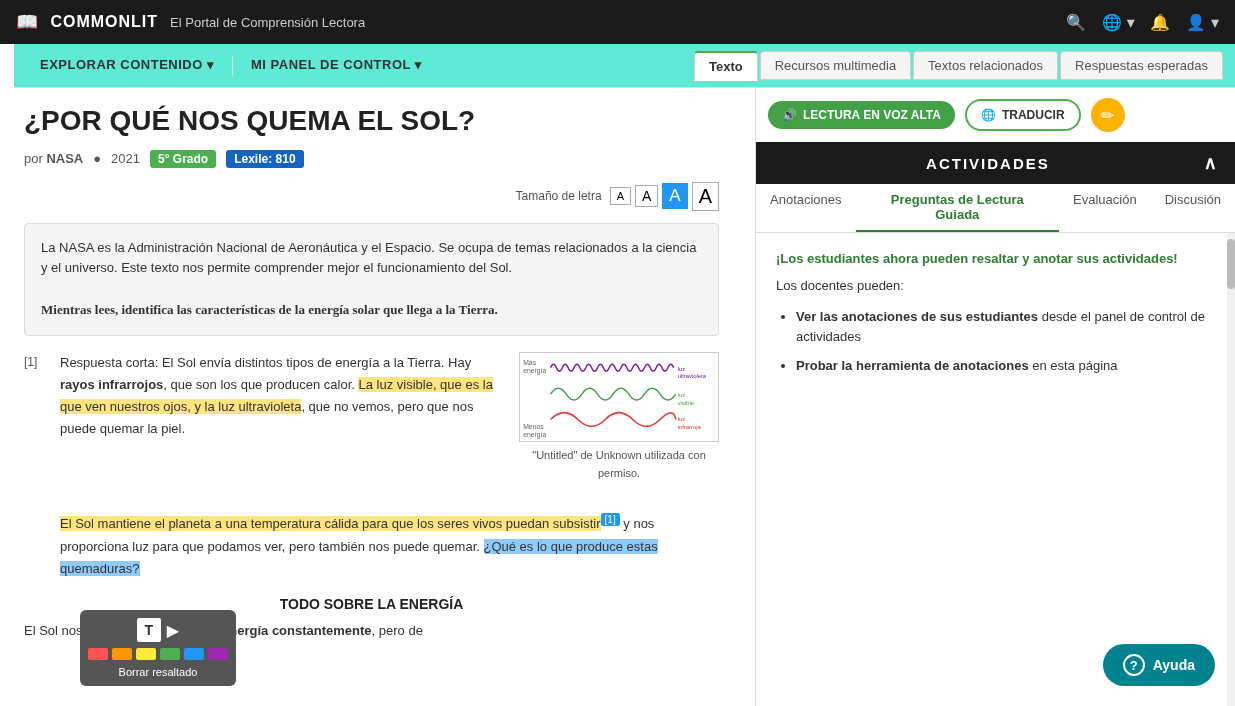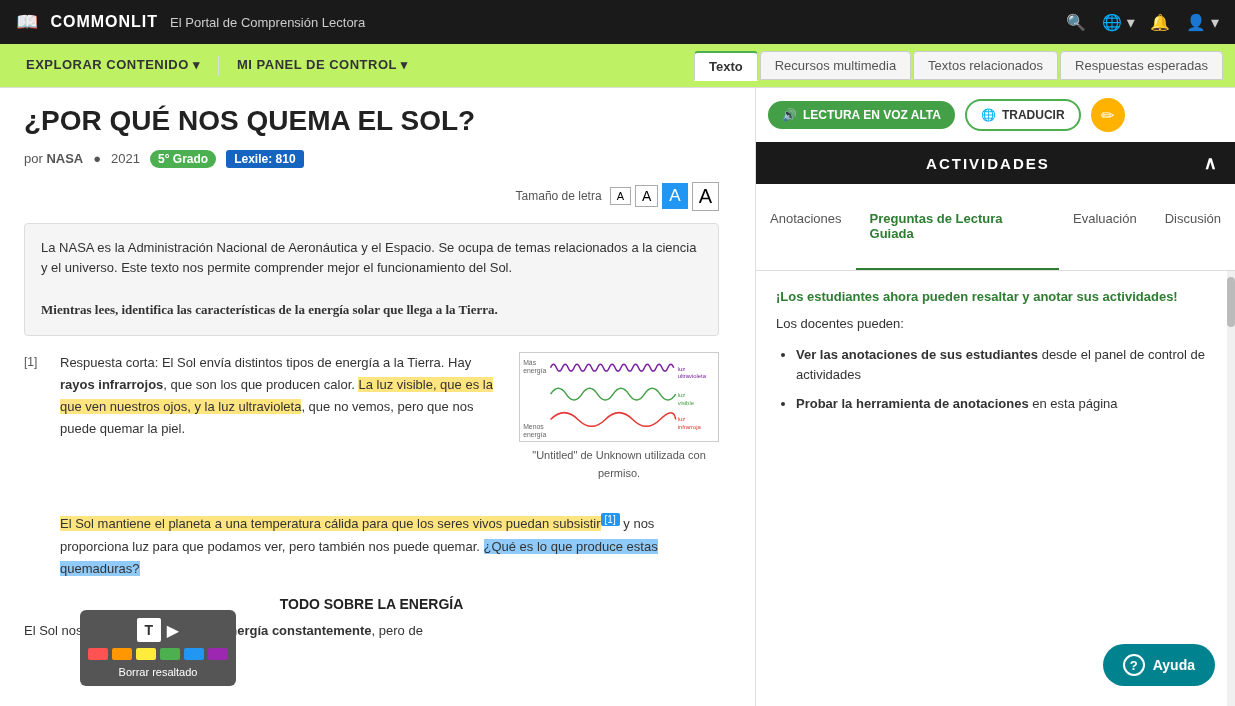--- a/index.html
+++ b/index.html
@@ -17,27 +17,28 @@
     }
     .top-nav-left { display: flex; align-items: center; gap: 12px; }
     .logo-icon { font-size: 18px; }
     .logo-text { font-weight: bold; font-size: 16px; letter-spacing: 1px; }
     .logo-subtitle { font-size: 13px; color: #ccc; }
     .top-nav-right { display: flex; align-items: center; gap: 16px; }
     .nav-icon { color: #ccc; font-size: 16px; cursor: pointer; }
 
     
     .second-nav {
-      background: #bef264;
+      background: #5eead4;
       border-bottom: 1px solid #ddd;
       height: 44px;
       display: flex;
       align-items: center;
       padding: 0 12px;
       gap: 0;
+      margin-left: 14px;
     }
     .second-nav-item {
       padding: 0 14px;
       height: 44px;
       display: flex;
       align-items: center;
       font-size: 13px;
       font-weight: bold;
       text-transform: uppercase;
       color: #333;
@@ -101,21 +102,21 @@
       margin-bottom: 14px;
       font-size: 13px;
     }
     .meta-author { color: #555; }
     .meta-dot { color: #555; }
     .meta-year { color: #555; }
     .badge-grade {
       background: #4CAF50;
       color: #fff;
       padding: 2px 8px;
-      border-radius: 9px;
+      border-radius: 3px;
       font-size: 12px;
       font-weight: bold;
     }
     .badge-lexile {
       background: #1565C0;
       color: #fff;
       padding: 2px 8px;
       border-radius: 3px;
       font-size: 12px;
       font-weight: bold;
@@ -307,30 +308,31 @@
     }
     .activities-title { flex: 1; text-align: center; }
     .chevron-up { font-size: 18px; color: #fff; }
 
     .activity-tabs {
       display: flex;
       border-bottom: 1px solid #ddd;
       background: #fff;
     }
     .activity-tab {
-      padding: 27px 14px;
+      padding: 8px 14px;
       font-size: 13px;
       cursor: pointer;
       color: #555;
       border-bottom: 2px solid transparent;
     }
     .activity-tab.active {
       color: #2E7D32;
       border-bottom: 2px solid #2E7D32;
       font-weight: bold;
+      text-align: center;
     }
 
     .activity-scroll {
       flex: 1;
       overflow-y: auto;
       position: relative;
     }
 
     .activity-content {
       padding: 16px 20px;

